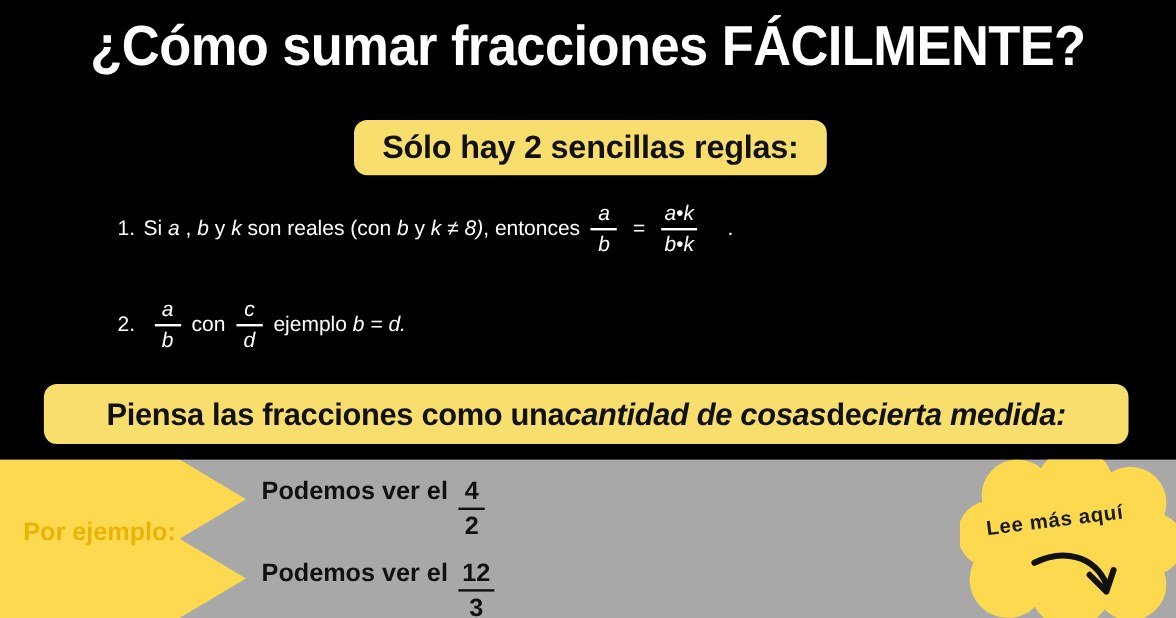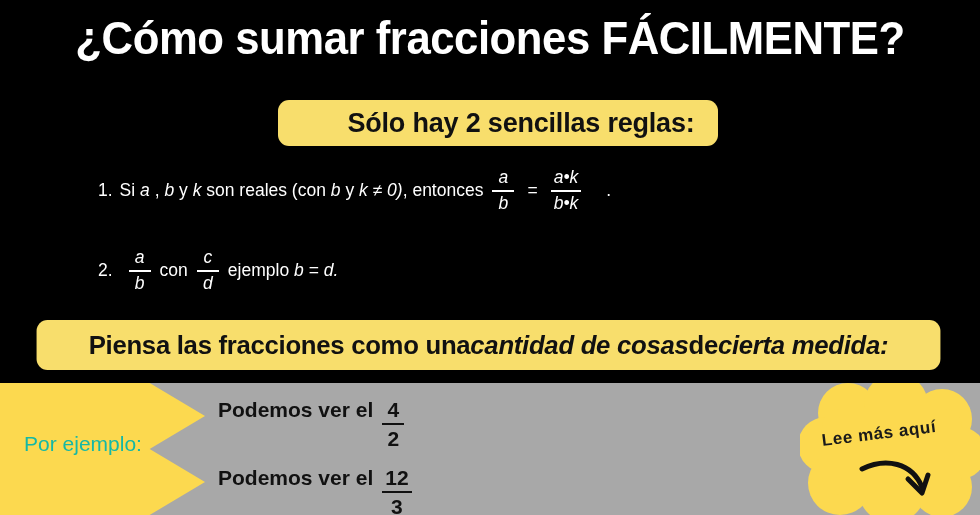--- a/index.html
+++ b/index.html
@@ -39,27 +39,26 @@
     background: #F8DE6C;
     color: #111111;
     font-weight: bold;
     border-radius: 11px;
     display: flex;
     align-items: center;
     justify-content: center;
     white-space: nowrap;
   }
   .pill-1 {
-    left: 278px;
+    left: 295px;
     top: 100px;
     width: 394px;
     height: 46px;
     font-size: 27px;
     letter-spacing: -0.2px;
-    padding-left: 46px;
   }
   .pill-2 {
     left: 32px;
     top: 320px;
     width: 913px;
     height: 50px;
     font-size: 26px;
     letter-spacing: -0.3px;
     transform: scaleX(0.99);
   }
@@ -138,22 +137,22 @@
     background: #FCD94F;
     -webkit-clip-path: polygon(0 0, 73% 0, 100% 25%, 73% 50%, 100% 75%, 73% 100%, 0 100%);
     clip-path: polygon(0 0, 73% 0, 100% 25%, 73% 50%, 100% 75%, 73% 100%, 0 100%);
   }
   .chevron-label {
     position: absolute;
     left: 8px;
     top: 432px;
     width: 150px;
     text-align: center;
-    color: #14b8a6;
-    font-weight: normal;
+    color: #eab308;
+    font-weight: bold;
     font-size: 21px;
     white-space: nowrap;
   }
 
   
   .example {
     position: absolute;
     left: 218px;
     color: #111111;
     font-weight: bold;
@@ -210,21 +209,21 @@
       <span>y</span>
     <span>&nbsp;</span>
       <span class="it">k</span>
     <span>&nbsp;</span>
       <span>son reales (con</span>
     <span>&nbsp;</span>
       <span class="it">b</span>
     <span>&nbsp;</span>
       <span>y</span>
     <span>&nbsp;</span>
-      <span class="it">k ≠ 0)</span>
+      <span class="it">k ≠ 8)</span>
     <span>, entonces</span>
 
     <span class="frac light">
       <span class="top">a</span>
       <span class="bar"></span>
       <span class="bot">b</span>
     </span>
 
     <span class="eq">=</span>
 

